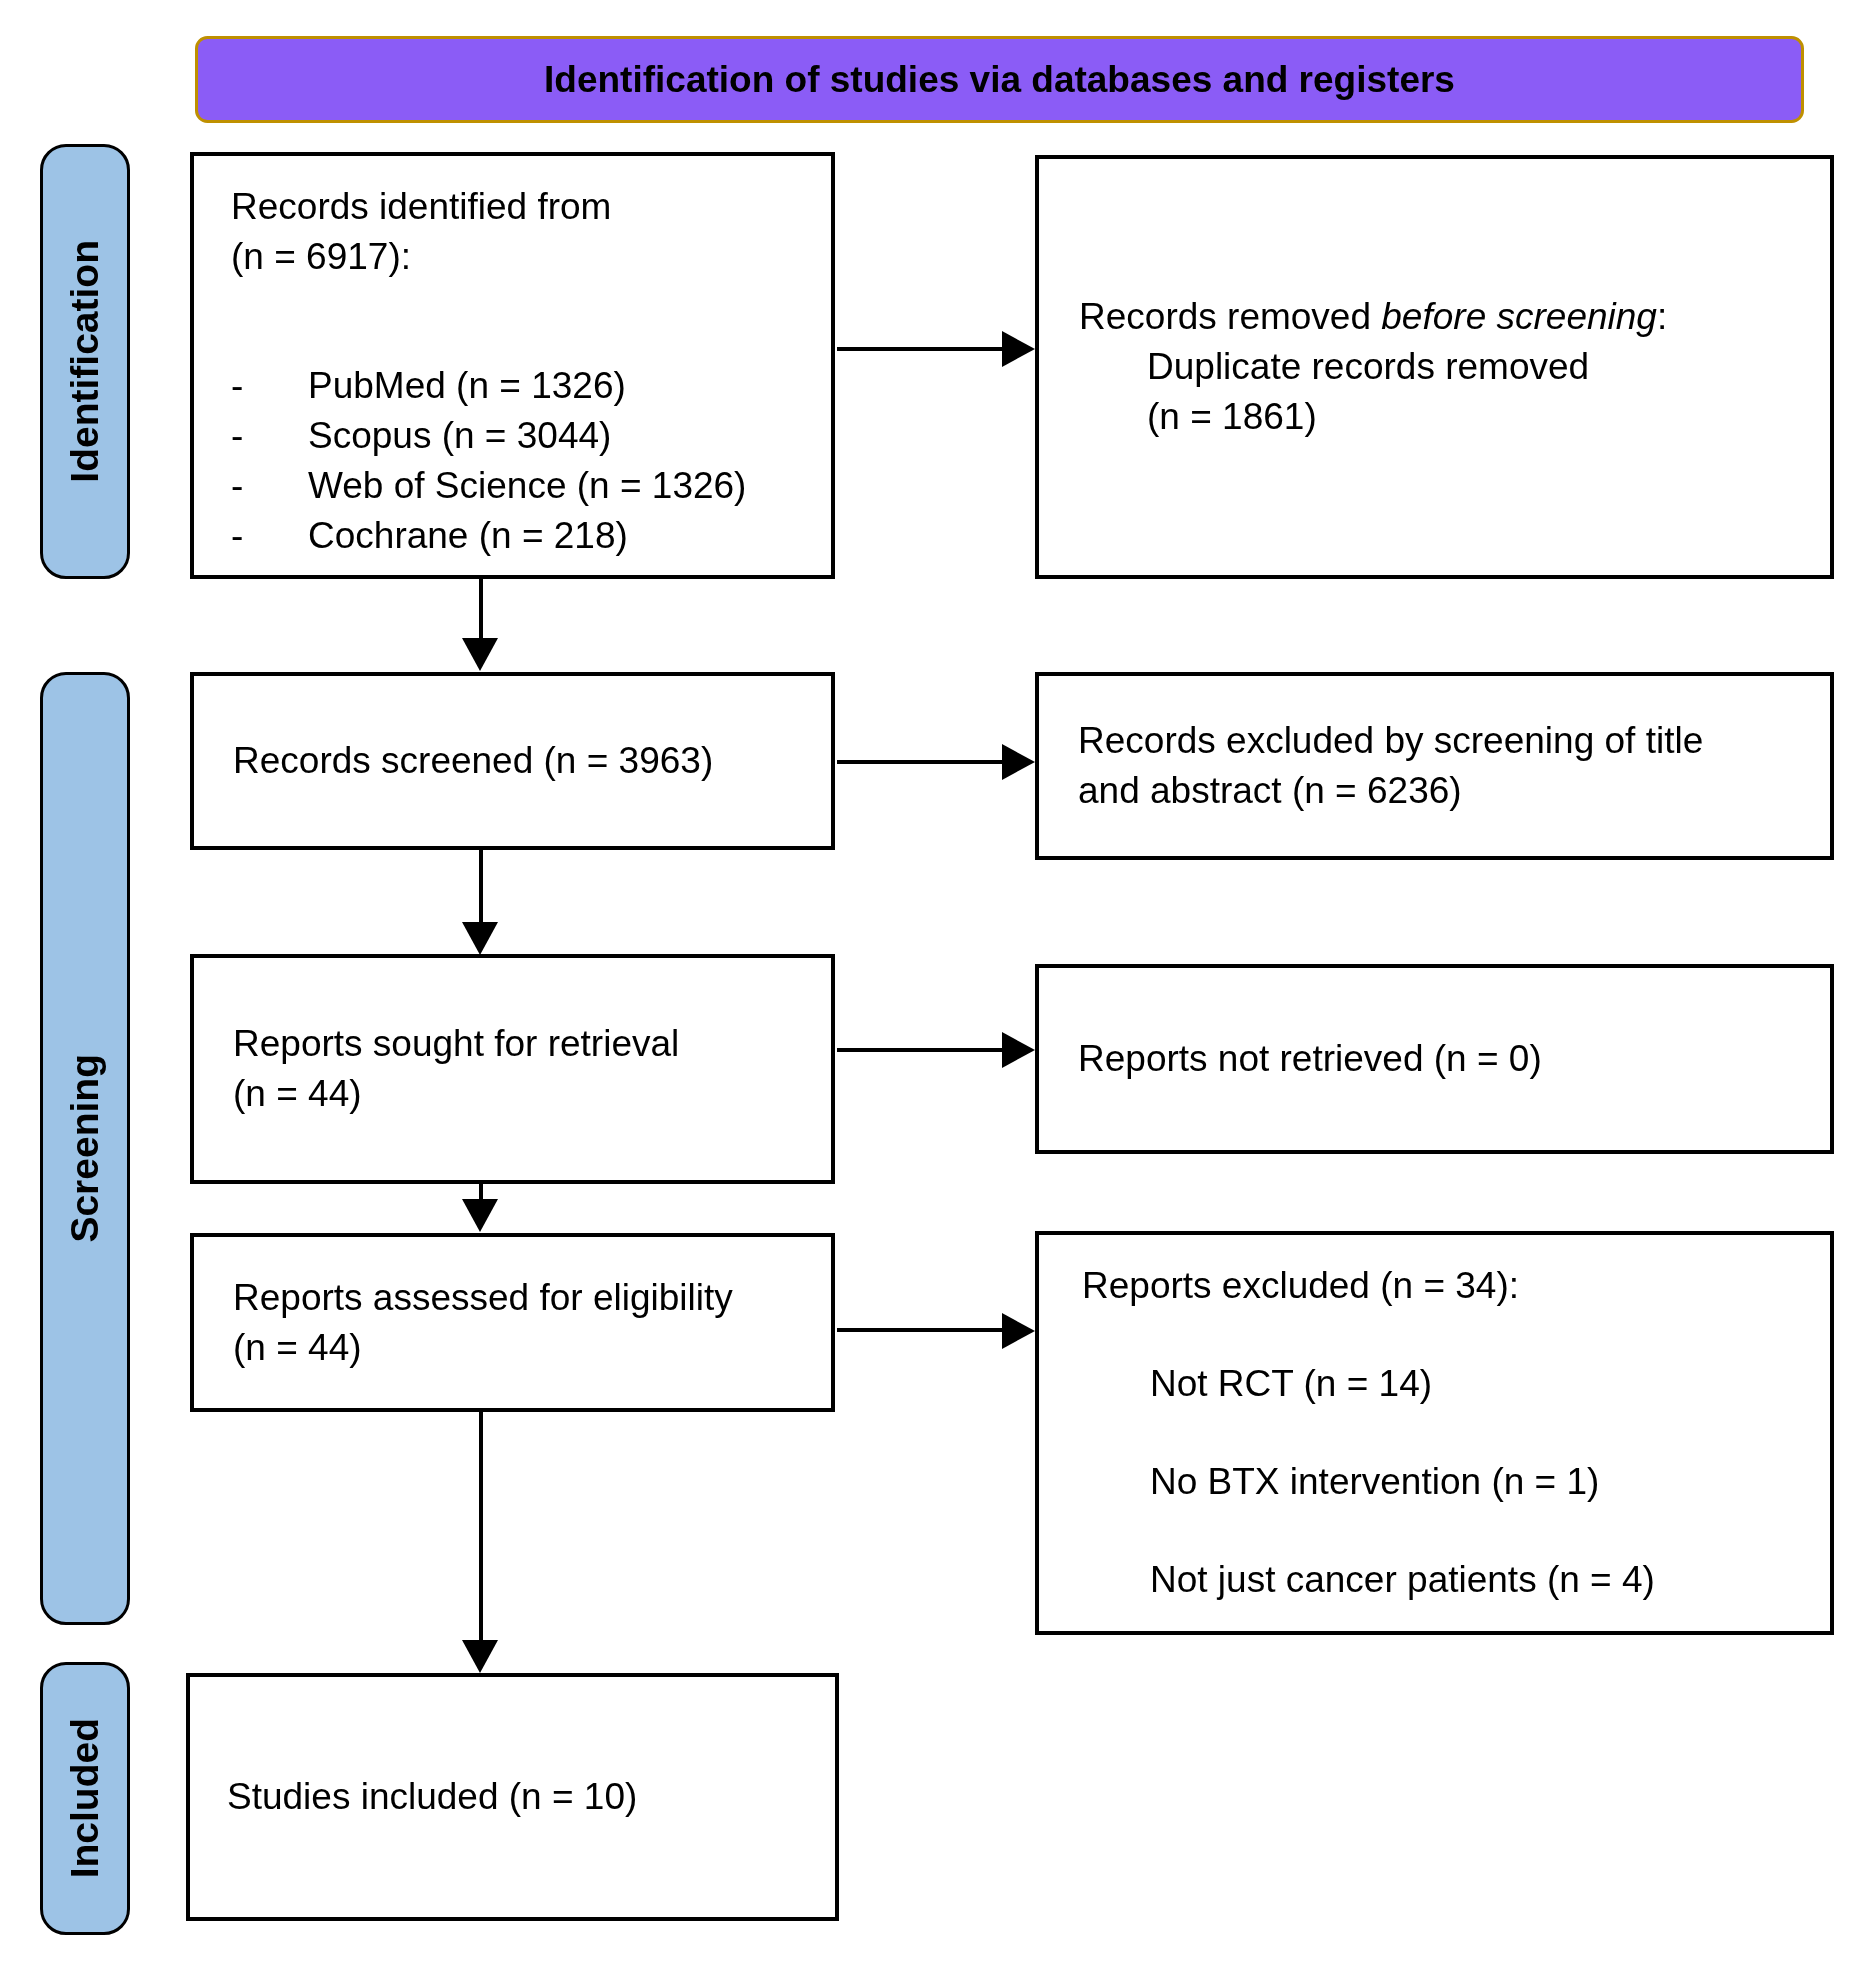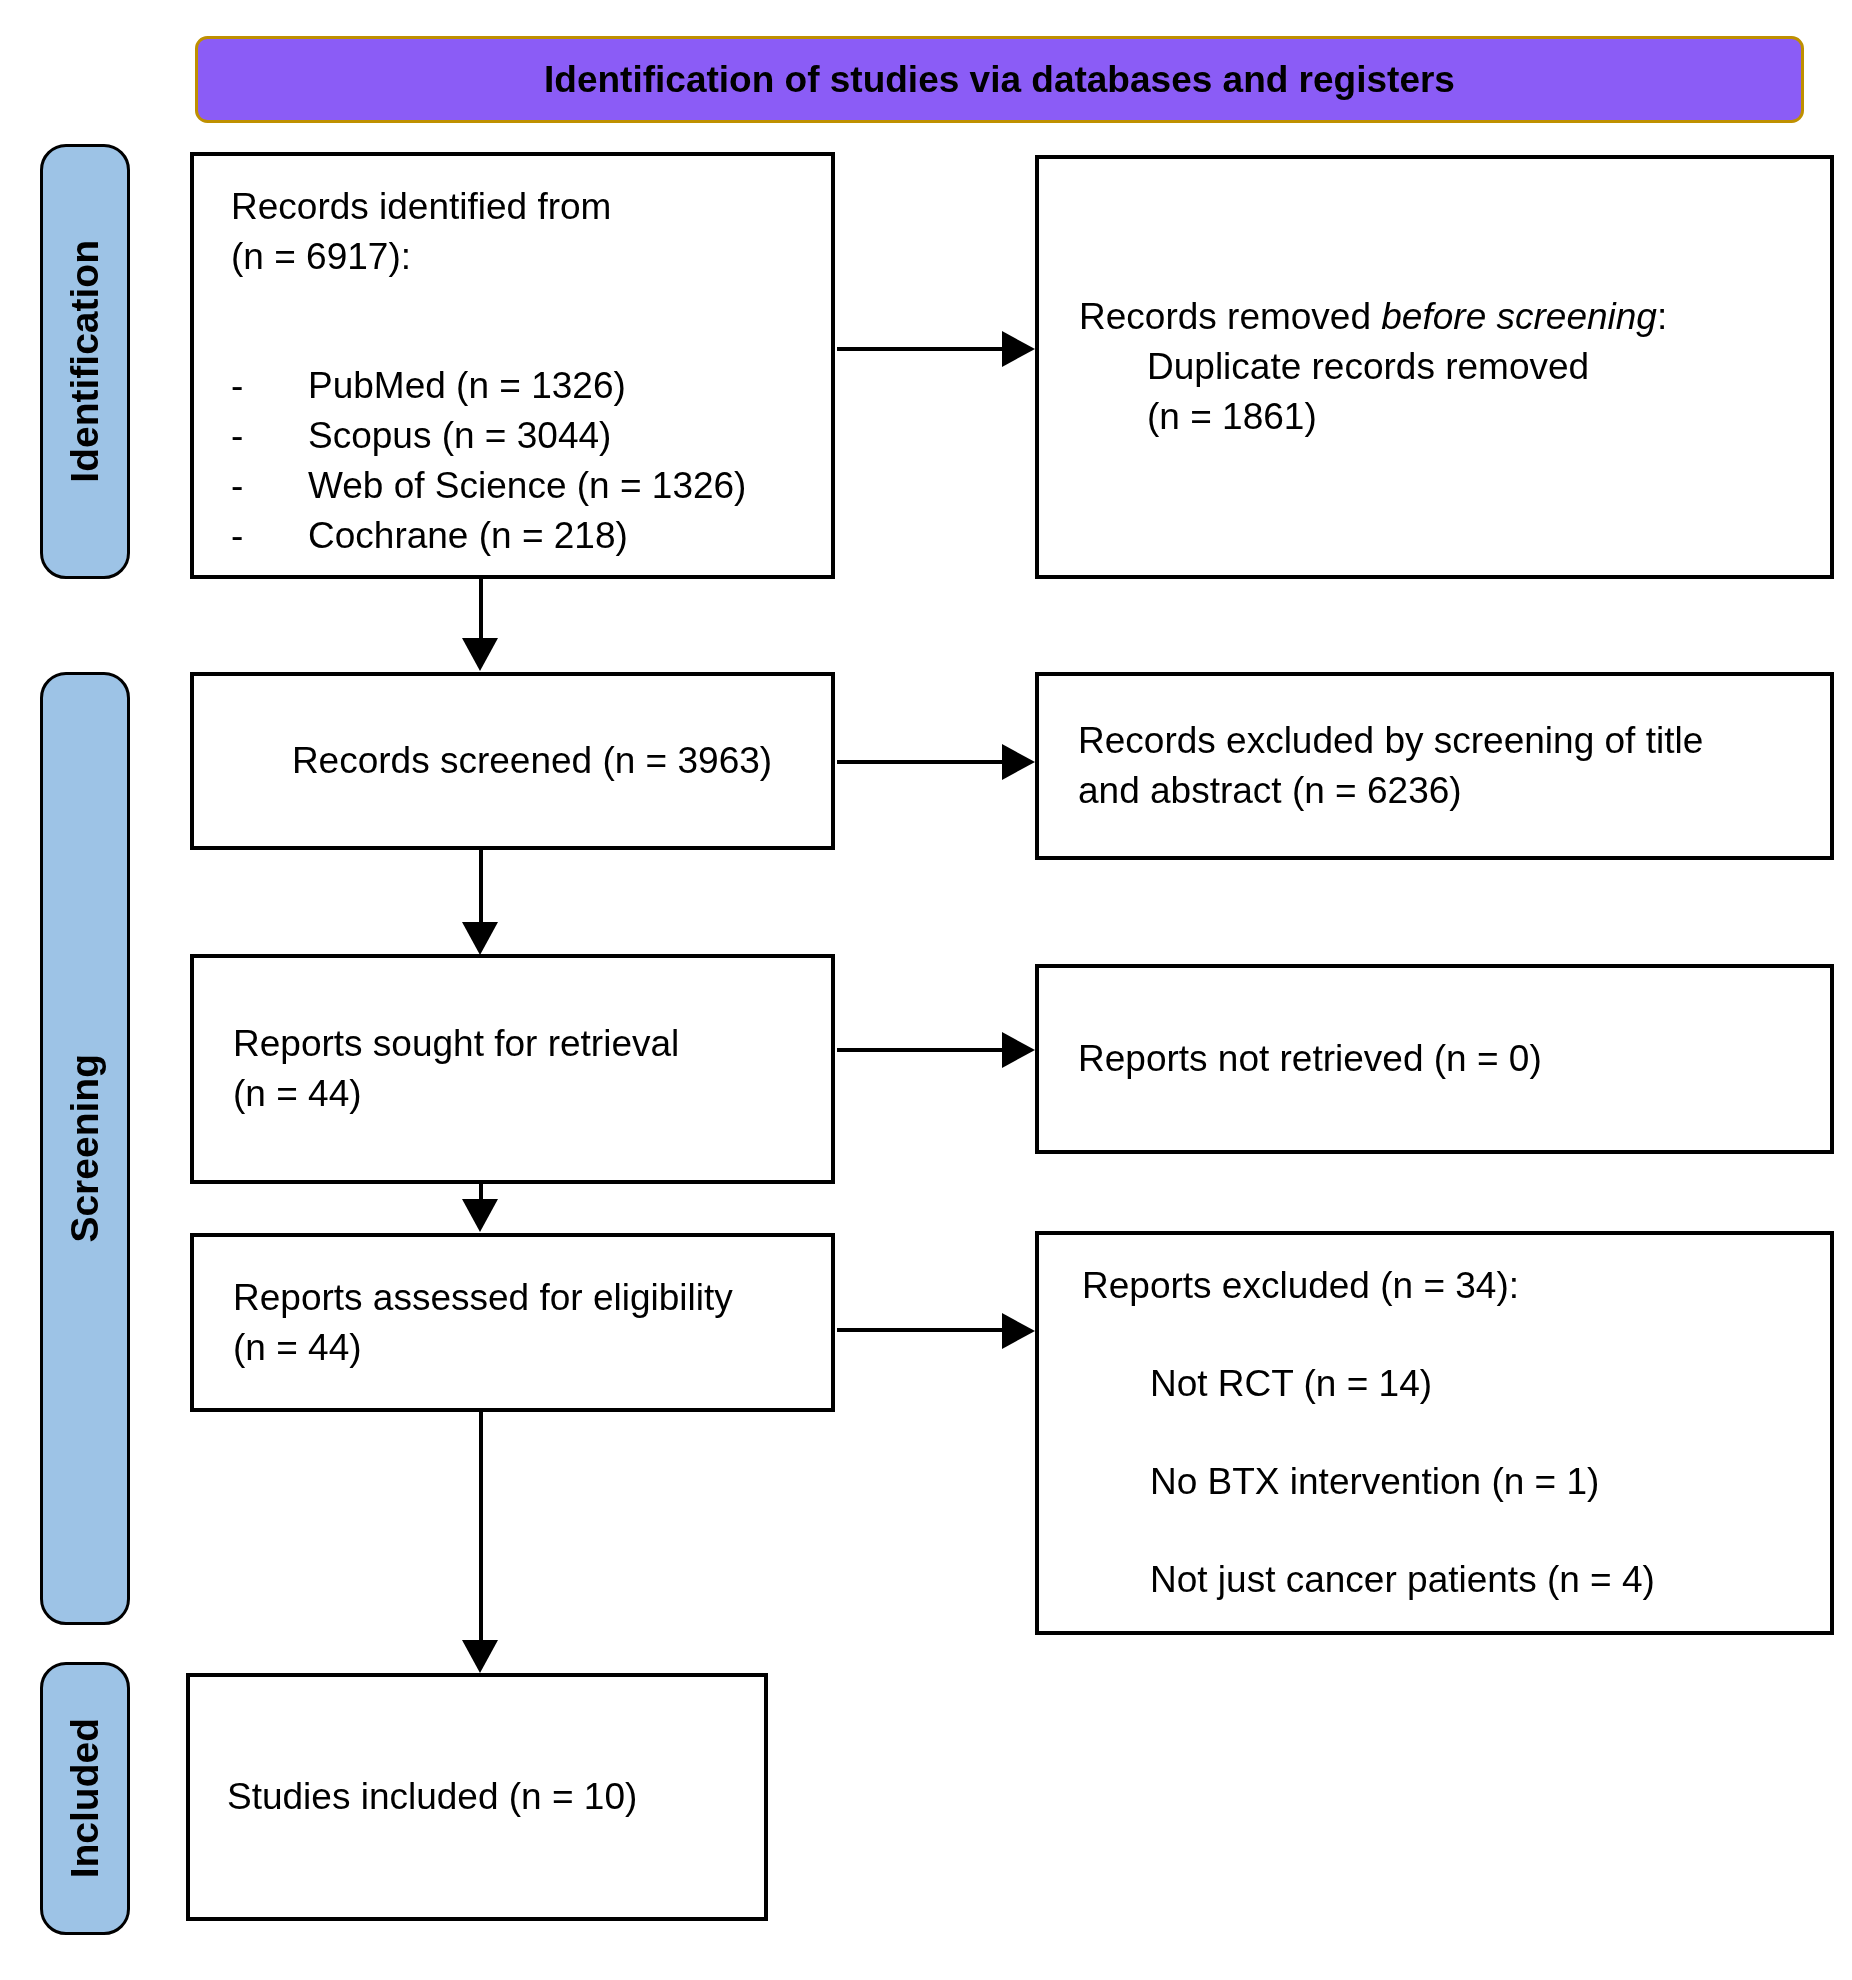--- a/index.html
+++ b/index.html
@@ -27,27 +27,27 @@
   .stage-identification { top: 144px; height: 435px; }
   .stage-screening      { top: 672px; height: 953px; }
   .stage-included       { top: 1662px; height: 273px; }
 
   .box {
     position: absolute; background: #fff; border: 4.6px solid #000;
     font-size: 37px; line-height: 1.35;
   }
   .box-records-identified { left: 190px;  top: 152px;  width: 645px;  height: 427px; padding: 26px 18.6px 0 37px; }
   .box-records-removed    { left: 1035px; top: 155px;  width: 799px; height: 424px; }
-  .box-records-screened   { left: 190px;  top: 672px;  width: 645px;  height: 178px; display: flex; align-items: center; padding-left: 39px; justify-content: center; }
+  .box-records-screened   { left: 190px;  top: 672px;  width: 645px;  height: 178px; display: flex; align-items: center; padding-left: 39px; }
   .box-records-excluded   { left: 1035px; top: 672px;  width: 799px; height: 188px; }
   .box-reports-sought     { left: 190px;  top: 954px; width: 645px;  height: 230px; }
   .box-reports-notretr    { left: 1035px; top: 964px; width: 799px; height: 190px; display: flex; align-items: center; padding-left: 39px; }
   .box-reports-assessed   { left: 190px;  top: 1233px; width: 645px;  height: 179px; }
   .box-reports-excluded   { left: 1035px; top: 1231px; width: 799px; height: 404px; }
-  .box-studies-included   { left: 186px;  top: 1673px; width: 582px;  height: 248px; display: flex; align-items: center; padding-left: 37px; }
+  .box-studies-included   { left: 186px;  top: 1673px; width: 653px;  height: 248px; display: flex; align-items: center; padding-left: 37px; }
 
   .vcenter { height: 100%; display: flex; flex-direction: column; justify-content: center; }
   .pad-l52 { padding-left: 40px; padding-right: 23px; }
   .pad-l50 { padding-left: 39px; padding-right: 23px; }
   .pad-l55 { padding-left: 43px; padding-right: 15.5px; gap: 48px; }
   .indent  { padding-left: 68px; }
 
   .items-block { margin-top: 79px; }
   .dash-row { display: flex; }
   .dash-row .dash { width: 77px; flex: 0 0 77px; }

